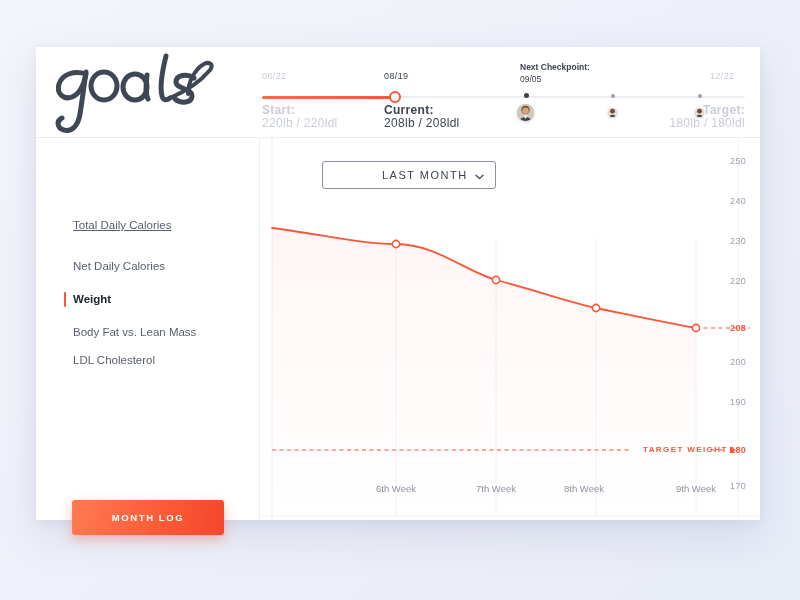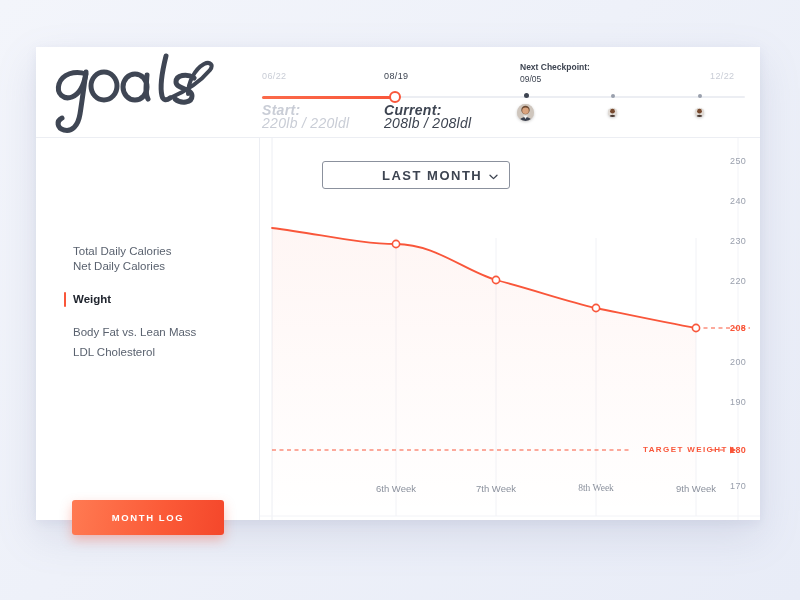--- a/index.html
+++ b/index.html
@@ -82,26 +82,25 @@
   .tl-date {
     position: absolute;
     font-size: 9px;
     letter-spacing: 0.4px;
     color: #c9cdd6;
     white-space: nowrap;
   }
   .tl-date.cur { color:#3d4451;text-align:center; }
   .tl-caption {
     position: absolute;
-    font-size: 14px;
+    font-size: 12px;
     letter-spacing: 0.3px;
     color: #c9cdd6;
     white-space: nowrap;
     line-height: 13px;
-    font-style: italic;
   }
   .tl-caption .lbl { font-weight: bold; display:block; }
   .tl-caption.dark { color: #3d4451; }
   .tl-caption.dark .val { color:#3d4451; }
 
   .tl-cp-title {
     position: absolute;
     font-size: 8.5px;
     color: #3d4451;
     line-height: 12px;
@@ -174,22 +173,22 @@
     padding: 0 11px;
     display: flex;
     align-items: center;
     gap: 7px;
     border: 1px solid #8b919d;
     border-radius: 3px;
     background: #ffffff;
     cursor: pointer;
   }
   #range-select .lbl {
-    font-size: 13px;
-    font-weight: bold;
+    font-size: 11px;
+    font-weight: normal;
     letter-spacing: 1.5px;
     color: #3d4451;
     padding-left: 48px;
   }
   .chev { display:block; }
 
   #plot {
     position: absolute;
     left: 0; top: 0;
     width: 500px; height: 382px;
@@ -271,20 +270,24 @@
         <span class="d">09/05</span>
       </div>
 
       <div class="tl-caption" style="left:4px; top:57px;">
         <span class="lbl">Start:</span>
         <span class="val">220lb / 220ldl</span>
       </div>
       <div class="tl-caption dark" style="left:126px; top:57px;">
         <span class="lbl">Current:</span>
         <span class="val">208lb / 208ldl</span>
+      </div>
+      <div class="tl-caption" style="left:380px; top:57px; text-align:right; width:107px;">
+        <span class="lbl">Target:</span>
+        <span class="val">180lb / 180ldl</span>
       </div>
 
       <div class="avatar" style="left:259px; top:57px; width:17px; height:17px;">
         <svg width="17" height="17" viewBox="0 0 17 17" xmlns="http://www.w3.org/2000/svg">
           <rect width="17" height="17" fill="#cfc6bd"></rect>
           <circle cx="8.5" cy="6" r="4.2" fill="#6b4a33"></circle>
           <circle cx="8.5" cy="6.8" r="3.3" fill="#d9a37e"></circle>
           <path d="M1 17 Q8.5 9 16 17 Z" fill="#3b4150"></path>
           <path d="M6.3 11.5 L8.5 15 L10.7 11.5 Z" fill="#f2f2f2"></path>
         </svg>
@@ -304,25 +307,25 @@
         </svg>
       </div>
     </div>
   </div>
 
   <div id="body">
 
     <div id="sidebar">
       <div class="nav-marker" style="top:154px;"></div>
 
-      <div class="nav-item" style="top:107px;">Total Daily Calories</div>
+      <div class="nav-item" style="top:81px;text-decoration:underline;">Total Daily Calories</div>
       <div class="nav-item" style="top:122px;">Net Daily Calories</div>
       <div class="nav-item active" style="top:155px;">Weight</div>
       <div class="nav-item" style="top:188px;">Body Fat vs. Lean Mass</div>
-      <div class="nav-item" style="top:208px;">LDL Cholesterol</div>
+      <div class="nav-item" style="top:216px;">LDL Cholesterol</div>
 
       <button id="update-log">MONTH LOG</button>
     </div>
 
     <div id="chart-area">
 
       <div id="range-select">
         <span class="lbl">LAST MONTH</span>
         <span class="chev">
           <svg width="9" height="6" viewBox="0 0 9 6" xmlns="http://www.w3.org/2000/svg">
@@ -372,18 +375,18 @@
       <div class="ytick" style="top:98px;">230</div>
       <div class="ytick" style="top:138px;">220</div>
       <div class="ytick hl" style="top:185px;">208</div>
       <div class="ytick" style="top:219px;">200</div>
       <div class="ytick" style="top:259px;">190</div>
       <div class="ytick hl" style="top:307px;">180</div>
       <div class="ytick" style="top:343px;">170</div>
 
       <div class="xtick" style="left:136px;">6th Week</div>
       <div class="xtick" style="left:236px;">7th Week</div>
-      <div class="xtick" style="left:336px;font-family:Liberation Serif, serif;">8th Week</div>
+      <div class="xtick" style="left:324px;">8th Week</div>
       <div class="xtick" style="left:436px;">9th Week</div>
 
     </div>
   </div>
 </div>
 
 </body></html>

